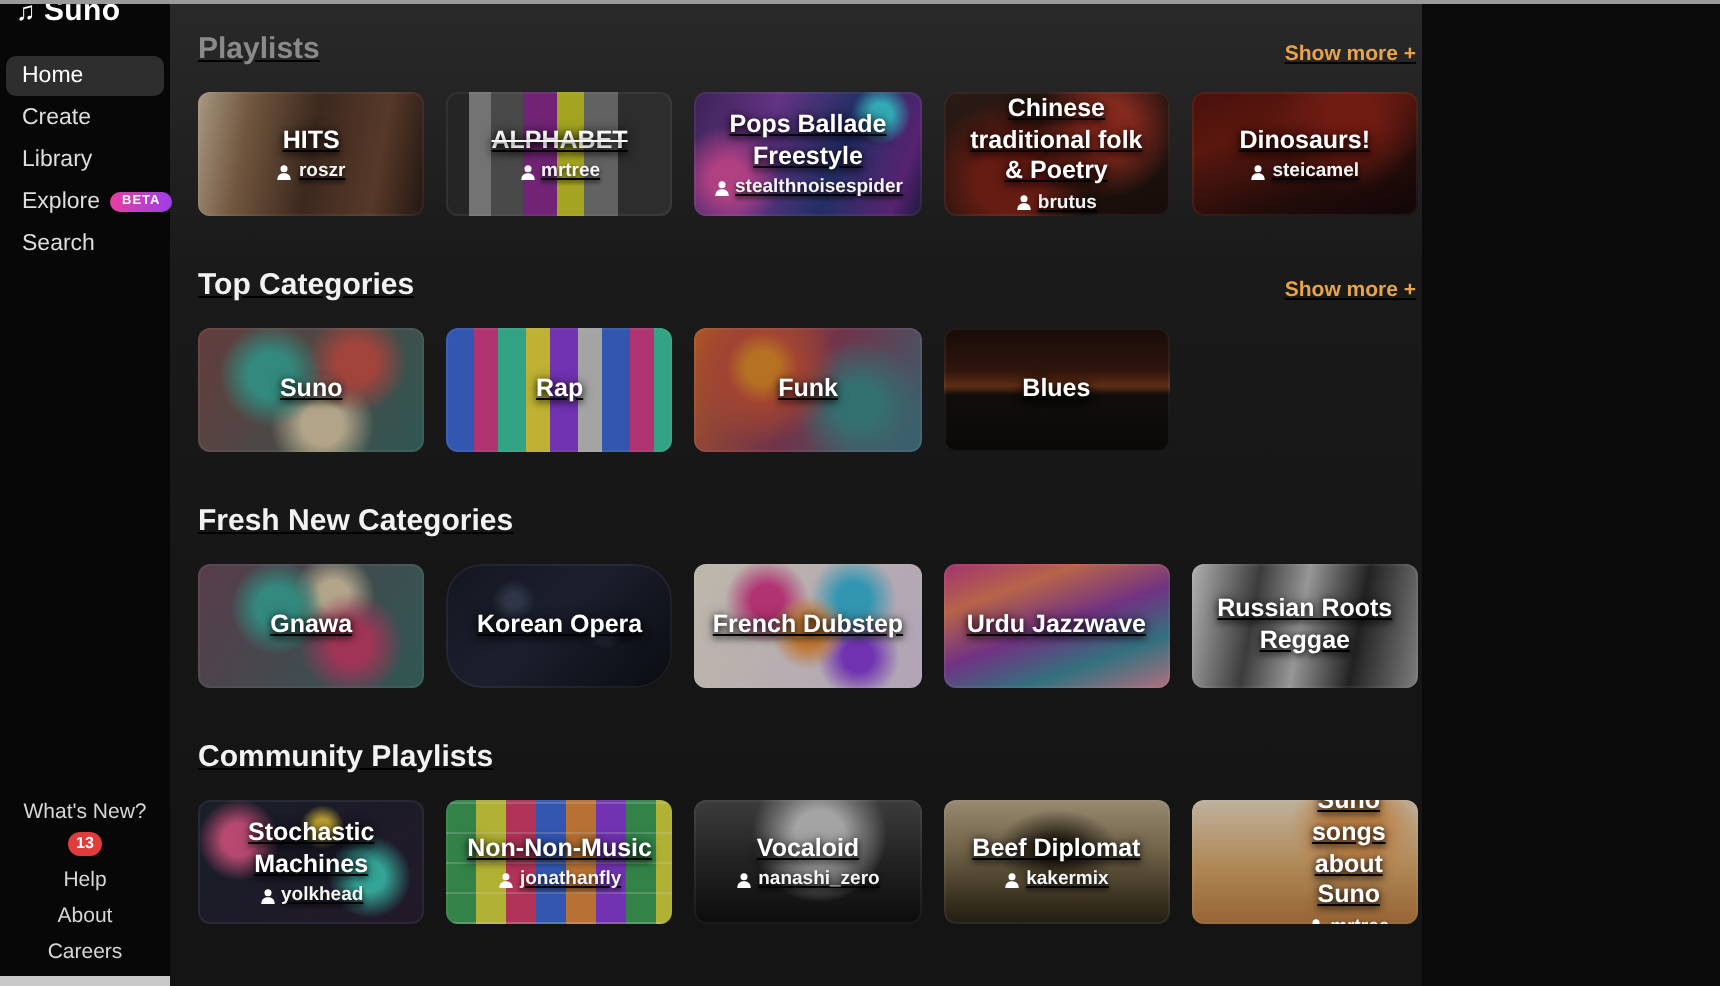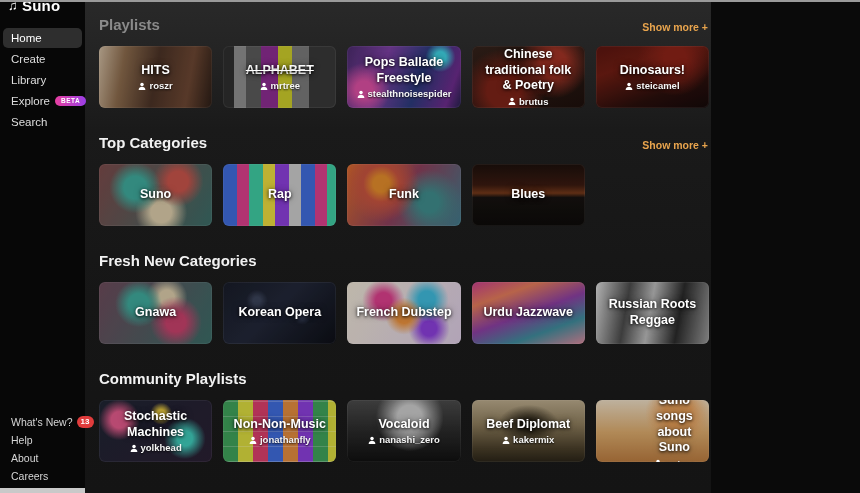--- a/index.html
+++ b/index.html
@@ -82,20 +82,21 @@
   }
   .footer-item {
     display: flex;
     align-items: center;
     gap: 4px;
     padding: 3px 8px;
     font-size: 10.5px;
     color: #d6d6d6;
     cursor: pointer;
     white-space: nowrap;
+    flex-direction: column;
   }
   .count-badge {
     display: inline-flex;
     align-items: center;
     justify-content: center;
     min-width: 13px;
     height: 12px;
     padding: 0 2px;
     border-radius: 7px;
     background: #e03c3c;
@@ -112,20 +113,21 @@
   }
   
   .main {
     position: absolute;
     left: 85px; top: 0;
     width: 626px; height: 493px;
     background: linear-gradient(180deg, #292929 0px, #232323 60px, #1a1a1a 130px, #161616 300px, #141414 493px);
     box-sizing: border-box;
     padding: 16px 2px 0 14px;
     overflow: hidden;
+    text-decoration: underline;
   }
   .section { margin-bottom: 0; }
   .section + .section { margin-top: 26px; }
   .section-head {
     display: flex;
     justify-content: space-between;
     align-items: flex-end;
     margin-bottom: 13px;
     padding-right: 1px;
   }
@@ -335,21 +337,21 @@
     <div class="section-head">
       <h2 class="section-title">Fresh New Categories</h2>
 
     </div>
     <div class="card-row">
   <div class="card" style="background: radial-gradient(circle at 35% 35%, rgb(63, 168, 154) 0px, rgb(63, 168, 154) 12%, transparent 28%), radial-gradient(circle at 68% 65%, rgb(197, 65, 107) 0px, rgb(197, 65, 107) 11%, transparent 30%), radial-gradient(circle at 60% 25%, rgb(216, 201, 168) 0px, rgb(216, 201, 168) 9%, transparent 25%), linear-gradient(120deg, rgb(107, 74, 90) 0%, rgb(58, 107, 102) 100%);">
     <div class="card-title">Gnawa</div>
 
   </div>
 
-  <div class="card" style="background: radial-gradient(circle at 30% 30%, rgb(58, 66, 88) 0px, rgb(58, 66, 88) 4%, transparent 12%), radial-gradient(circle at 70% 55%, rgb(50, 58, 80) 0px, rgb(50, 58, 80) 3%, transparent 10%), linear-gradient(135deg, rgb(24, 28, 40) 0%, rgb(34, 39, 56) 45%, rgb(13, 15, 22) 100%);">
+  <div class="card" style="background: radial-gradient(circle at 30% 30%, rgb(58, 66, 88) 0px, rgb(58, 66, 88) 4%, transparent 12%), radial-gradient(circle at 70% 55%, rgb(50, 58, 80) 0px, rgb(50, 58, 80) 3%, transparent 10%), linear-gradient(135deg, rgb(24, 28, 40) 0%, rgb(34, 39, 56) 45%, rgb(13, 15, 22) 100%); border-radius: 18px;">
     <div class="card-title">Korean Opera</div>
 
   </div>
 
   <div class="card" style="background: radial-gradient(circle at 50% 55%, rgb(232, 145, 63) 0px, rgb(232, 145, 63) 11%, transparent 28%), radial-gradient(circle at 32% 30%, rgb(216, 63, 138) 0px, rgb(216, 63, 138) 9%, transparent 24%), radial-gradient(circle at 70% 28%, rgb(63, 184, 216) 0px, rgb(63, 184, 216) 9%, transparent 24%), radial-gradient(circle at 72% 75%, rgb(138, 63, 216) 0px, rgb(138, 63, 216) 8%, transparent 22%), linear-gradient(120deg, rgb(232, 224, 208) 0%, rgb(216, 200, 224) 100%);">
     <div class="card-title">French Dubstep</div>
 
   </div>
 
   <div class="card" style="background: linear-gradient(160deg, rgb(197, 63, 138) 0%, rgb(224, 122, 90) 24%, rgb(138, 63, 160) 50%, rgb(63, 138, 154) 74%, rgb(216, 135, 154) 100%);">

